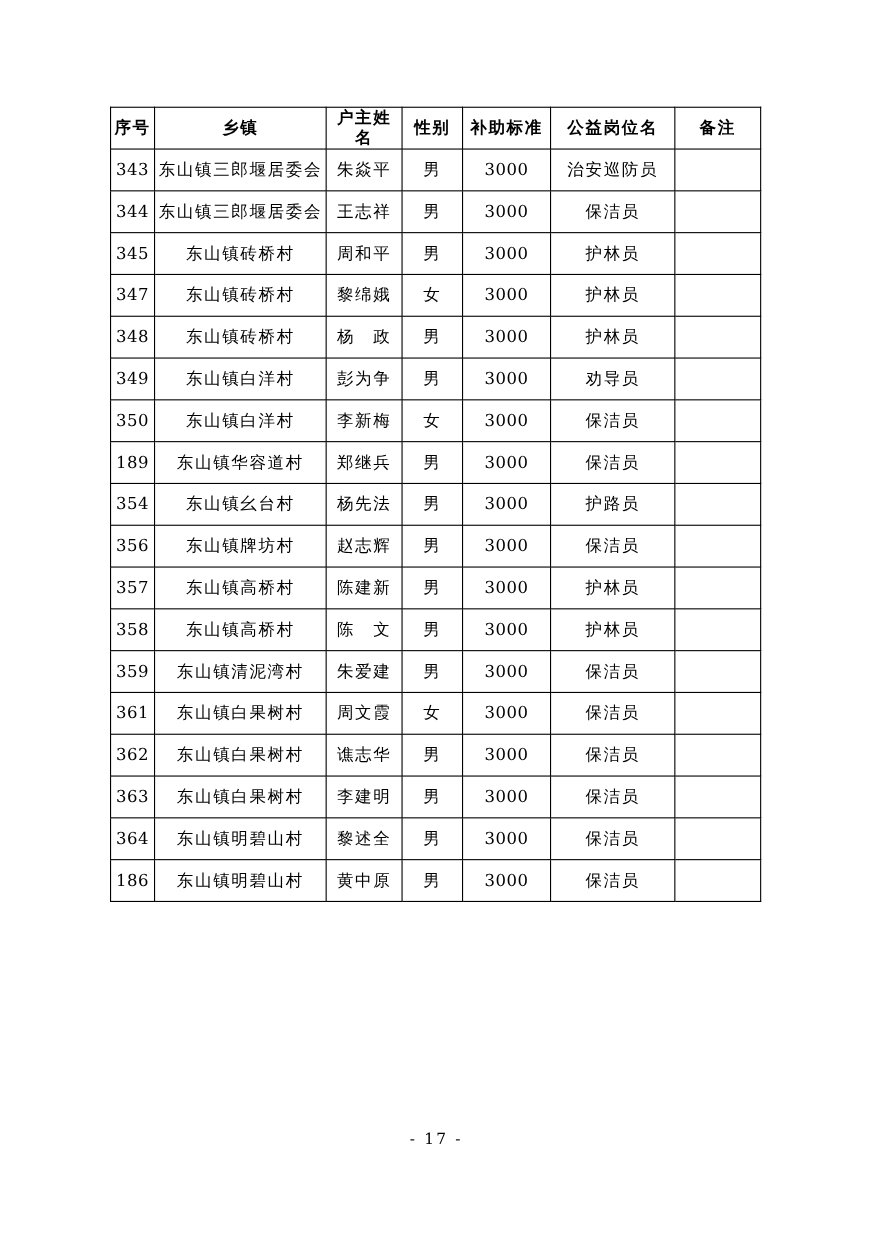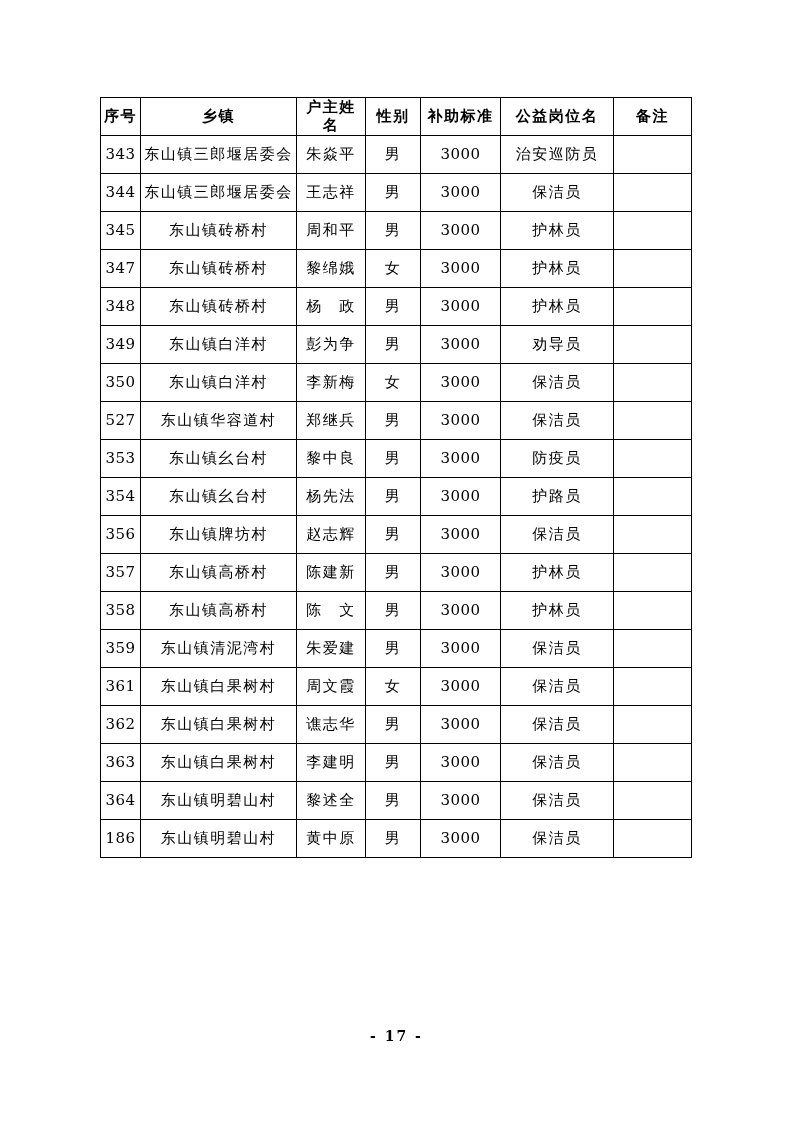--- a/index.html
+++ b/index.html
@@ -47,21 +47,20 @@
   }
   .pageno {
     position: absolute;
     left: 0;
     right: 0;
     top: 1028px;
     text-align: center;
     font-size: 14px;
     letter-spacing: 2px;
     color: #000000;
-    font-weight: bold;
   }
 </style>
 </head>
 <body>
 
 <div class="page">
   <table class="roster">
     <colgroup>
       <col style="width:40px">
       <col style="width:156px">
@@ -140,35 +139,26 @@
         <tr>
           <td class="num">350</td>
           <td>东山镇白洋村</td>
           <td>李新梅</td>
           <td>女</td>
           <td class="num">3000</td>
           <td>保洁员</td>
           <td></td>
         </tr>
         <tr>
-          <td class="num">527</td>
+          <td class="num">189</td>
           <td>东山镇华容道村</td>
           <td>郑继兵</td>
           <td>男</td>
           <td class="num">3000</td>
           <td>保洁员</td>
-          <td></td>
-        </tr>
-        <tr>
-          <td class="num">353</td>
-          <td>东山镇幺台村</td>
-          <td>黎中良</td>
-          <td>男</td>
-          <td class="num">3000</td>
-          <td>防疫员</td>
           <td></td>
         </tr>
         <tr>
           <td class="num">354</td>
           <td>东山镇幺台村</td>
           <td>杨先法</td>
           <td>男</td>
           <td class="num">3000</td>
           <td>护路员</td>
           <td></td>

